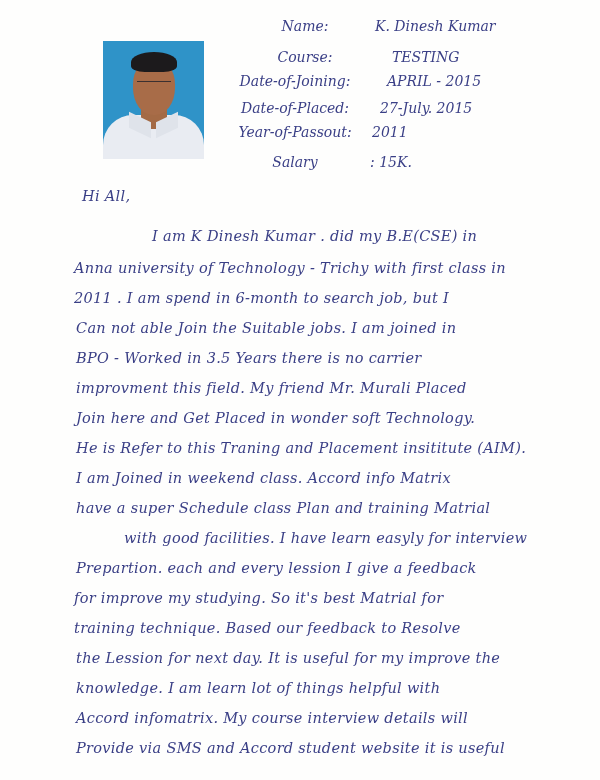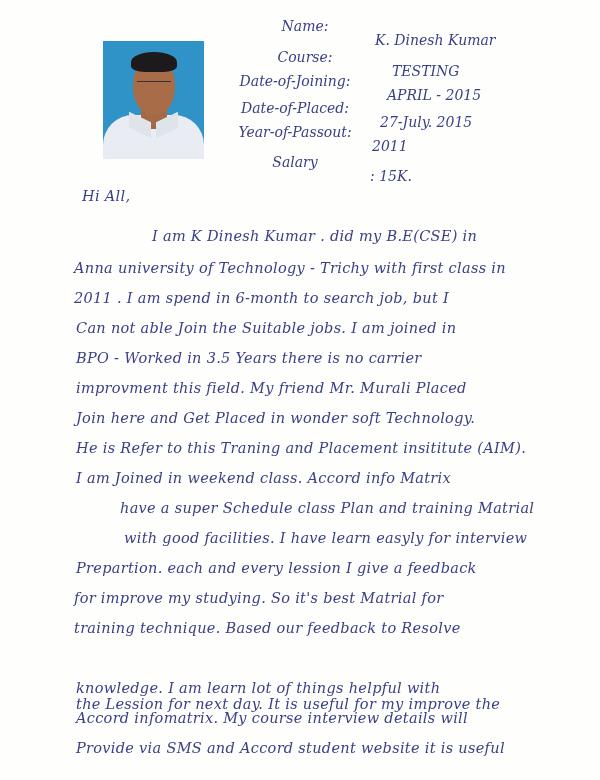--- a/index.html
+++ b/index.html
@@ -40,21 +40,21 @@
     .photo .glasses {
       position: absolute; left: 34px; top: 40px; width: 34px; height: 8px;
       border-top: 1px solid #3c3030;
     }
     .info {
       position: absolute; left: 240px; top: 14px; width: 360px;
       font-style: italic; font-size: 14px;
     }
     .info-row { position: absolute; white-space: nowrap; }
     .info-row .lbl { position: absolute; text-align: center; }
-    .info-row .val { position: absolute; margin-top: 14px; }
+    .info-row .val { position: absolute; }
     .letter {
       position: absolute; left: 72px; top: 188px; width: 520px;
       font-style: italic; font-size: 14.5px; letter-spacing: 0.3px;
     }
     .greeting { position: absolute; left: 10px; top: 0; }
     .line { position: absolute; white-space: nowrap; }
   </style>
 </head>
 <body>
 
@@ -101,24 +101,24 @@
     <div class="greeting">Hi All,</div>
     <div class="line" style="left:80px; top:40px;">I am K Dinesh Kumar . did my B.E(CSE) in</div>
     <div class="line" style="left:2px;  top:72px;">Anna university of Technology - Trichy with first class in</div>
     <div class="line" style="left:2px;  top:102px;">2011 . I am spend in 6-month to search job, but I</div>
     <div class="line" style="left:4px;  top:132px;">Can not able Join the Suitable jobs. I am joined in</div>
     <div class="line" style="left:4px;  top:162px;">BPO - Worked in 3.5 Years there is no carrier</div>
     <div class="line" style="left:4px;  top:192px;">improvment this field. My friend Mr. Murali Placed</div>
     <div class="line" style="left:4px;  top:222px;text-align:center;">Join here and Get Placed in wonder soft Technology.</div>
     <div class="line" style="left:4px;  top:252px;">He is Refer to this Traning and Placement insititute (AIM).</div>
     <div class="line" style="left:4px;  top:282px;">I am Joined in weekend class. Accord info Matrix</div>
-    <div class="line" style="left:4px;  top:312px;margin-left:44px;">have a super Schedule class Plan and training Matrial</div>
+    <div class="line" style="left:4px;  top:312px;">have a super Schedule class Plan and training Matrial</div>
     <div class="line" style="left:4px;  top:342px;margin-left:48px;">with good facilities. I have learn easyly for interview</div>
     <div class="line" style="left:4px;  top:372px;font-style:italic;">Prepartion. each and every lession I give a feedback</div>
     <div class="line" style="left:2px;  top:402px;">for improve my studying. So it's best Matrial for</div>
     <div class="line" style="left:2px;  top:432px;">training technique. Based our feedback to Resolve</div>
-    <div class="line" style="left:4px;  top:462px;margin-top:46px;">the Lession for next day. It is useful for my improve the</div>
+    <div class="line" style="left:4px;  top:462px;">the Lession for next day. It is useful for my improve the</div>
     <div class="line" style="left:4px;  top:492px;">knowledge. I am learn lot of things helpful with</div>
     <div class="line" style="left:4px;  top:522px;">Accord infomatrix. My course interview details will</div>
     <div class="line" style="left:4px;  top:552px;">Provide via SMS and Accord student website it is useful</div>
   </div>
 
 </div>
 
 </body></html>

